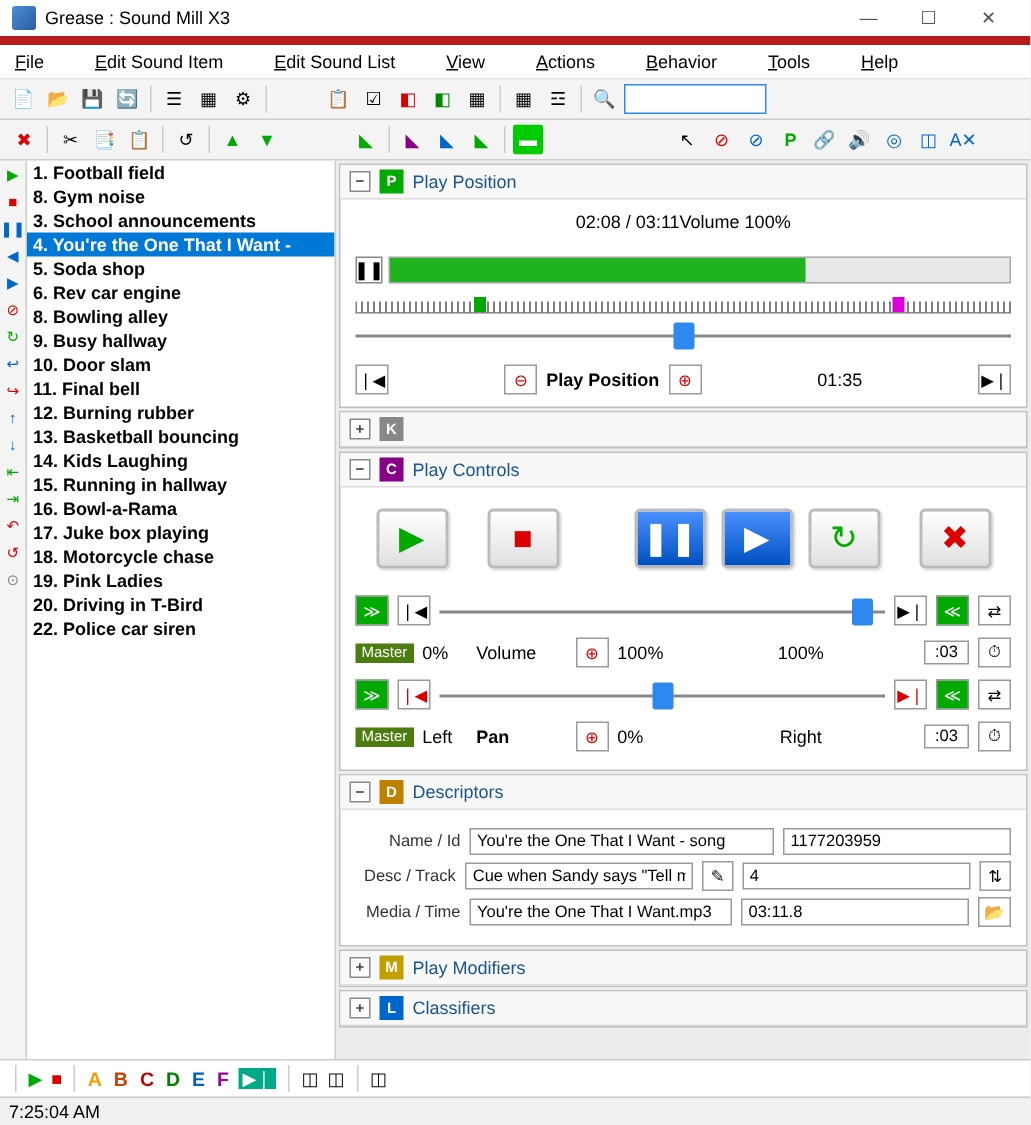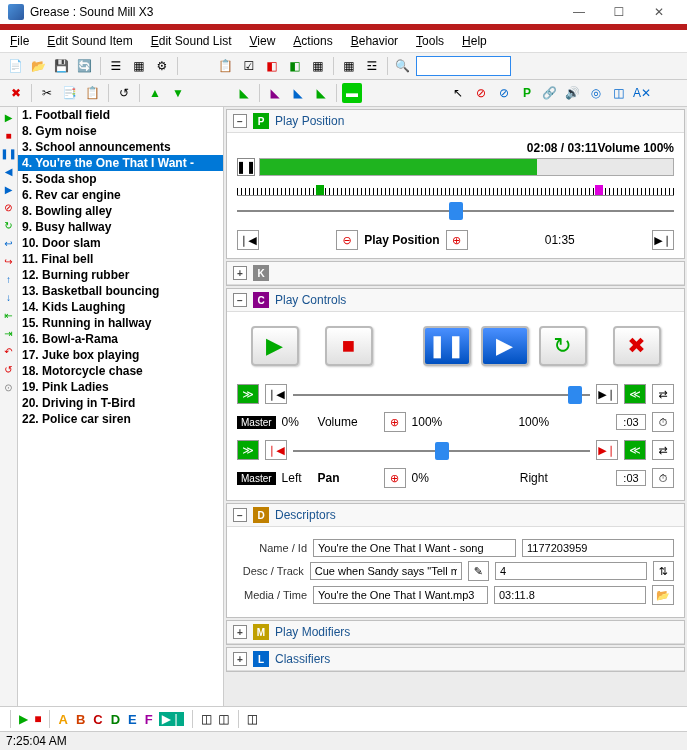--- a/index.html
+++ b/index.html
@@ -1,53 +1,53 @@
 <!DOCTYPE html>
 <html><head>
 <meta charset="utf-8">
 <style>
 * { box-sizing: border-box; margin: 0; padding: 0; font-family: 'Segoe UI', Tahoma, sans-serif; font-size: 12px; }
 body { background: #f0f0f0; width: 687px; height: 750px; overflow: hidden; display: flex; flex-direction: column; }
 .titlebar { background: #fff; height: 30px; display: flex; align-items: center; padding: 0 8px; border-bottom: 6px solid #b91c1c; }
 .titlebar .icon { width: 16px; height: 16px; background: linear-gradient(135deg,#4a90d9,#2c5aa0); border-radius: 2px; margin-right: 6px; }
 .titlebar .title { flex: 1; }
 .winbtn { width: 40px; height: 28px; display: flex; align-items: center; justify-content: center; color: #555; }
-.menubar { background:#fff; padding: 4px 10px; display:flex; gap:18px; border-bottom:1px solid #ddd; }
+.menubar { background:#fff; padding: 4px 10px; display:flex; gap:34px; border-bottom:1px solid #ddd; }
 .menubar span { text-decoration: underline; text-decoration-color: transparent; }
 .menubar span::first-letter { text-decoration: underline; }
 .toolbar { background:#f4f4f4; padding:3px 6px; display:flex; align-items:center; gap:3px; border-bottom:1px solid #ccc; flex-wrap:wrap; }
 .tbtn { width:20px; height:20px; border:1px solid transparent; display:inline-flex; align-items:center; justify-content:center; font-size:12px; border-radius:2px; }
 .sep { width:1px; height:18px; background:#ccc; margin:0 2px; }
 .main { flex:1; display:flex; overflow:hidden; }
 .sidebar { width:18px; background:#f4f4f4; border-right:1px solid #ccc; display:flex; flex-direction:column; align-items:center; gap:2px; padding-top:2px; }
 .sidebar .sbtn { width:16px; height:16px; display:flex; align-items:center; justify-content:center; font-size:10px; }
 .soundlist { width:206px; background:#fff; border-right:1px solid #ccc; overflow-y:auto; font-size:13px; }
 .soundlist .item { padding:1px 4px; white-space:nowrap; overflow:hidden;font-weight:bold; }
 .soundlist .item.selected { background:#0078d7; color:#fff; }
 .rightpane { flex:1; background:#ececec; overflow-y:auto; padding:2px; }
 .panel { background:#fff; border:1px solid #c0c0c0; margin-bottom:2px; }
 .panel-head { background:#f8f8f8; padding:3px 6px; display:flex; align-items:center; gap:6px; border-bottom:1px solid #ddd; }
 .toggle { width:14px; height:14px; border:1px solid #888; display:flex; align-items:center; justify-content:center; font-size:10px; font-weight:bold; color:#444; background:#fff; }
 .panel-icon { width:16px; height:16px; display:inline-flex; align-items:center; justify-content:center; font-weight:bold; color:#fff; font-size:10px; }
 .panel-title { color:#1a5490; font-size:12px; }
 .panel-body { padding:8px 10px; }
-.timerow { display:flex; justify-content:flex-end; font-size:11px; margin-bottom:3px;font-weight:bold; }
+.timerow { display:flex; justify-content:center; font-size:11px; margin-bottom:16px; }
 .progressbar { height:18px; background:#e8e8e8; border:1px solid #aaa; position:relative; margin-bottom:2px; display:flex; align-items:center; }
 .playpause-mini { width:18px; height:18px; border:1px solid #888; background:#fff; display:flex; align-items:center; justify-content:center; margin-right:2px; }
 .progress-fill { height:100%; background:#1fb41f; }
 .ruler { height:18px; background:#fff; position:relative; border-bottom:1px solid #888; margin-bottom:4px; background-image:repeating-linear-gradient(90deg,#000 0,#000 1px,transparent 1px,transparent 4px); background-size:4px 8px; background-position:0 10px; background-repeat:repeat-x; }
 .slider-track { height:22px; position:relative; margin:4px 0 8px; }
 .slider-line { position:absolute; top:10px; left:0; right:0; height:2px; background:#888; }
 .slider-thumb { position:absolute; top:2px; width:14px; height:18px; background:#2d89ef; border-radius:2px; transform:translateX(-50%); }
 .ctrlrow { display:flex; align-items:center; gap:8px; justify-content:space-between; }
 .smallbtn { width:22px; height:20px; border:1px solid #999; background:#fff; display:inline-flex; align-items:center; justify-content:center; font-size:11px; }
 .bigbuttons { display:flex; gap:10px; justify-content:center; padding:6px 0 10px; }
 .bigbtn { width:48px; height:40px; border:2px solid #bbb; border-radius:4px; background:linear-gradient(#fff,#e0e0e0); display:flex; align-items:center; justify-content:center; font-size:22px; box-shadow:1px 1px 2px rgba(0,0,0,.2); }
 .volrow { display:flex; align-items:center; gap:6px; margin:4px 0; }
-.volrow .lbl-black { background:#000000; color:#fff; padding:1px 4px; font-size:10px; }
+.volrow .lbl-black { background:#4d7c0f; color:#fff; padding:1px 4px; font-size:10px; }
 .volrow .slider-track { flex:1; height:16px; }
 .tinyinput { width:30px; border:1px solid #999; padding:1px 2px; font-size:11px; text-align:center; }
 .descrow { display:flex; align-items:center; gap:6px; margin:4px 0; }
 .descrow .lbl { width:70px; text-align:right; font-size:11px; color:#333; }
 .descrow input { flex:1; border:1px solid #999; padding:2px 4px; font-size:11px; background:#fff; }
 .bottombar { background:#fff; border-top:1px solid #ccc; padding:3px 8px; display:flex; align-items:center; gap:6px; }
 .colorletter { font-weight:bold; font-size:13px; }
 .statusbar { background:#f0f0f0; border-top:1px solid #ccc; padding:2px 6px; font-size:11px; }
 .marker { position:absolute; bottom:0; width:8px; height:10px; }
 </style>

